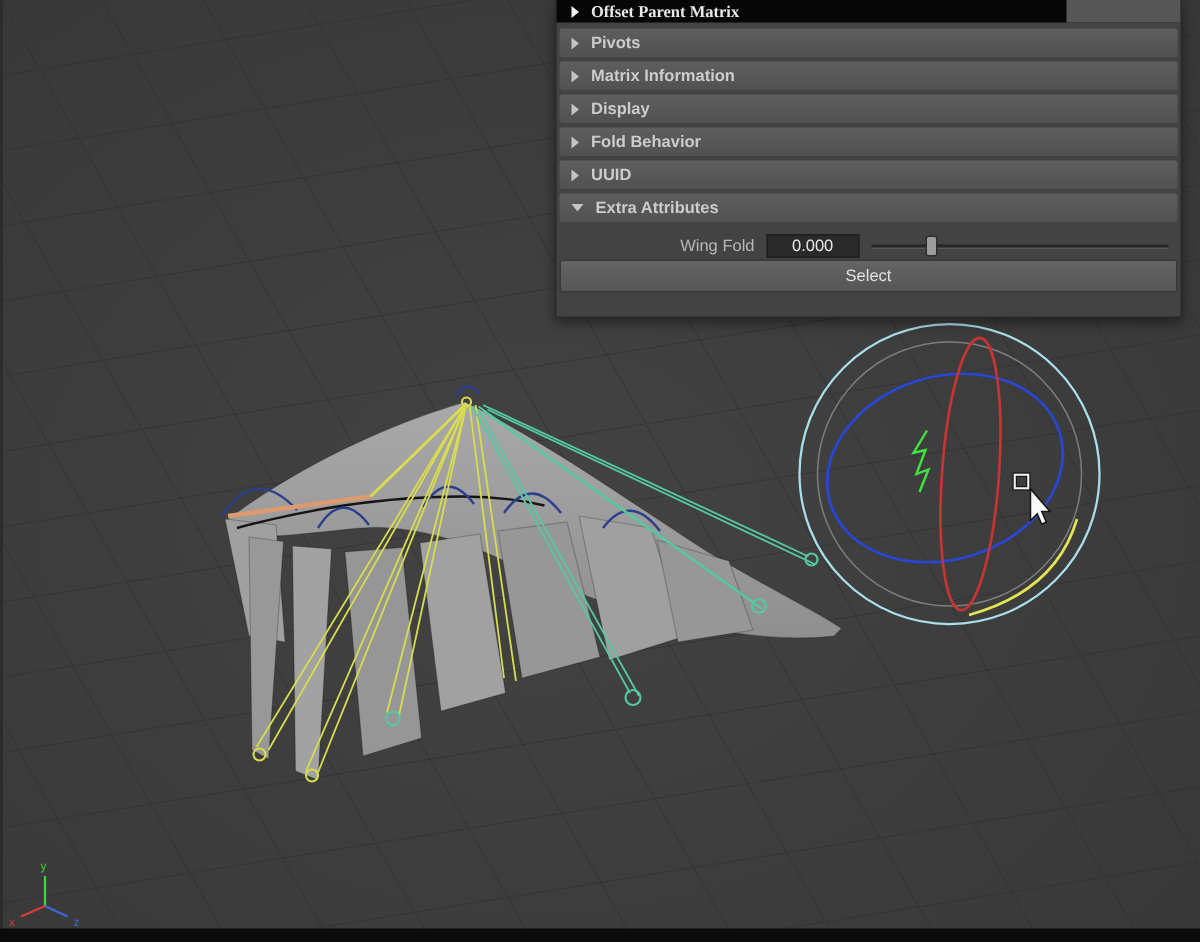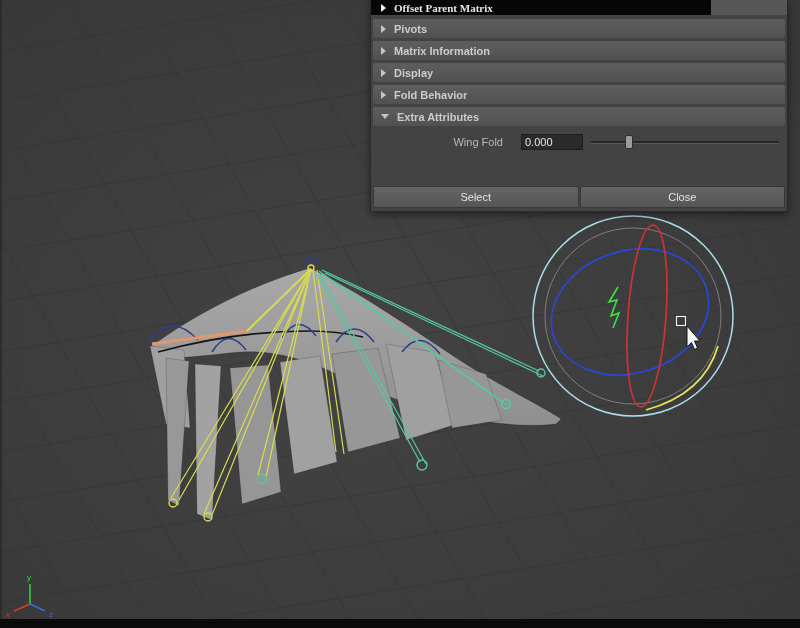--- a/index.html
+++ b/index.html
@@ -47,32 +47,32 @@
     color:#e8e8e8; position:relative; padding-left:10px;font-family:Liberation Serif, serif;
   }
   .row-first-tail{
     position:absolute; right:0; top:0; bottom:0; width:76px; background:#565656;
   }
   .tri{display:inline-block; width:0; height:0;}
   .tri-right{border-left:5px solid #c4c4c4; border-top:4px solid transparent; border-bottom:4px solid transparent;}
   .tri-right.light{border-left-color:#efefef;}
   .tri-down{border-top:5px solid #c4c4c4; border-left:4px solid transparent; border-right:4px solid transparent;}
   .attr-row{display:flex; align-items:center; margin-top:7px; height:17px;}
-  .attr-label{width:132px; text-align:right; color:#b8b8b8; margin-right:18px;}
+  .attr-label{width:132px; text-align:right; color:#b8b8b8; margin-right:8px;}
   .attr-field{
     width:62px; height:16px; background:var(--field_bg); border:1px solid #1e1e1e;
-    color:#e6e6e6; font-family:"Liberation Sans", sans-serif; font-size:11px; padding:0 3px;
+    color:#e6e6e6; font-family:"Liberation Sans", sans-serif; font-size:11px; padding:0 16px;
   }
   .slider{flex:1; position:relative; height:14px; margin:0 8px;}
   .groove{position:absolute; left:0; right:0; top:6px; height:3px; background:#262626; border-bottom:1px solid #5a5a5a;}
   .handle{
     position:absolute; top:0; width:8px; height:14px; background:#9c9c9c;
     border:1px solid #2e2e2e; border-radius:2px;
   }
-  .btn-row{position:absolute; left:2px; right:2px; bottom:3px; display:flex; gap:1px; height:22px;}
+  .btn-row{position:absolute; left:2px; right:2px; bottom:16px; display:flex; gap:1px; height:22px;}
   .maya-btn{
     flex:1; background:linear-gradient(#646464,#565656); border:1px solid #393939; border-radius:2px;
     color:#e2e2e2; font-family:"Liberation Sans", sans-serif; font-size:11px; cursor:default;
   }
 </style>
 </head>
 <body>
 
 <svg width="800" height="628" viewBox="0 0 800 628">
   <defs>
@@ -188,32 +188,35 @@
   <div class="hdr-row">
     <span class="tri tri-right"></span>
     <span>Display</span>
   </div>
 
   <div class="hdr-row">
     <span class="tri tri-right"></span>
     <span>Fold Behavior</span>
   </div>
 
+  <div class="hdr-row">
+    <span class="tri tri-right"></span>
+    <span>UUID</span>
+  </div>
 
   <div class="hdr-row">
     <span class="tri tri-down"></span>
     <span>Extra Attributes</span>
   </div>
 
   <div class="attr-row">
     <span class="attr-label">Wing Fold</span>
     <input class="attr-field" value="0.000" style="">
     <div class="slider">
       <div class="groove"></div>
       <div class="handle" style="left: calc(20% - 4px);"></div>
     </div>
   </div>
 
   <div class="btn-row">
     <button class="maya-btn">Select</button>
-    <button class="maya-btn">Close</button>
   </div>
 </div>
 
 </body></html>

